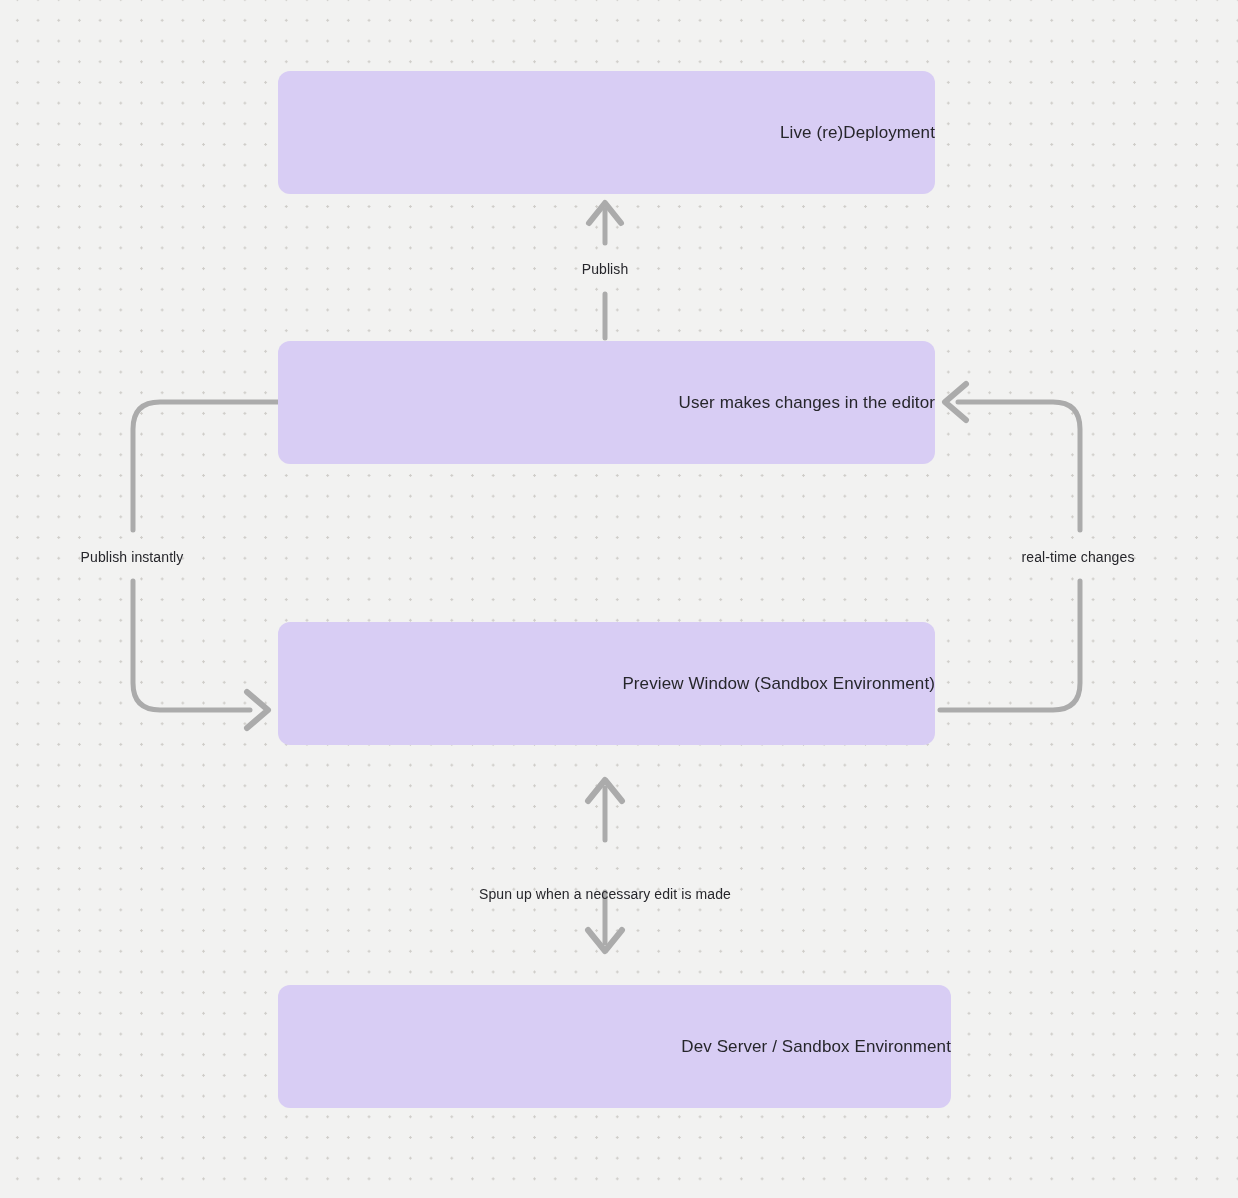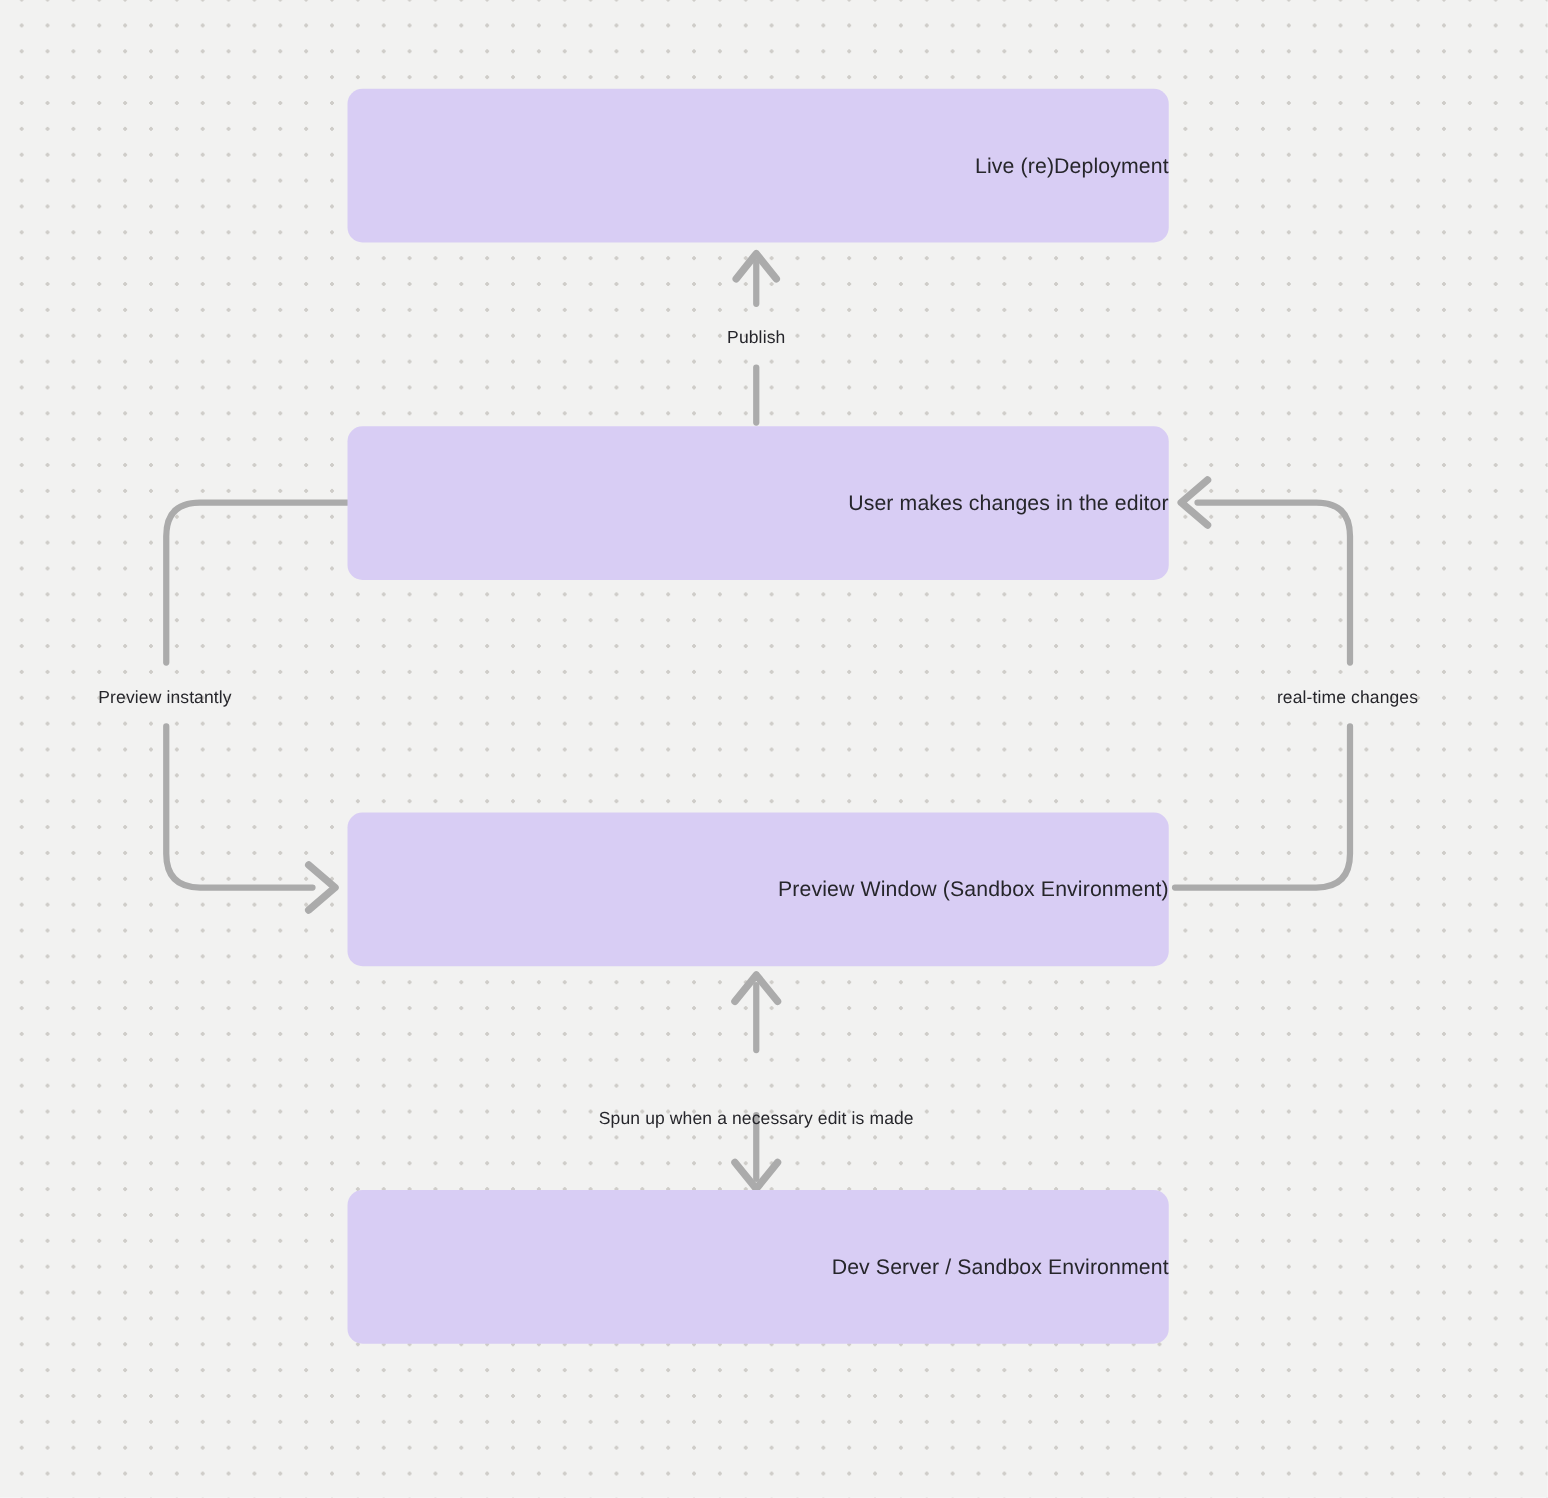--- a/index.html
+++ b/index.html
@@ -95,26 +95,26 @@
   </svg>
 
   <div class="node" style="top: 71px;">
     <span class="node-label">Live (re)Deployment</span>
   </div>
 
   <div class="node" style="top: 341px;">
     <span class="node-label">User makes changes in the editor</span>
   </div>
 
-  <div class="node" style="top: 650px;">
+  <div class="node" style="top: 622px;">
     <span class="node-label">Preview Window (Sandbox Environment)</span>
   </div>
 
-  <div class="node" style="top: 952px;">
+  <div class="node" style="top: 985px; padding-left: 16px;">
     <span class="node-label">Dev Server / Sandbox Environment</span>
   </div>
 
   <div class="edge-label" style="left: 605px; top: 269px;">Publish</div>
-  <div class="edge-label" style="left: 132px; top: 557px;">Preview instantly</div>
+  <div class="edge-label" style="left: 132px; top: 557px;">Publish instantly</div>
   <div class="edge-label" style="left: 1078px; top: 557px;">real-time changes</div>
   <div class="edge-label" style="left: 605px; top: 894px;">Spun up when a necessary edit is made</div>
 
 </div>
 
 </body></html>

